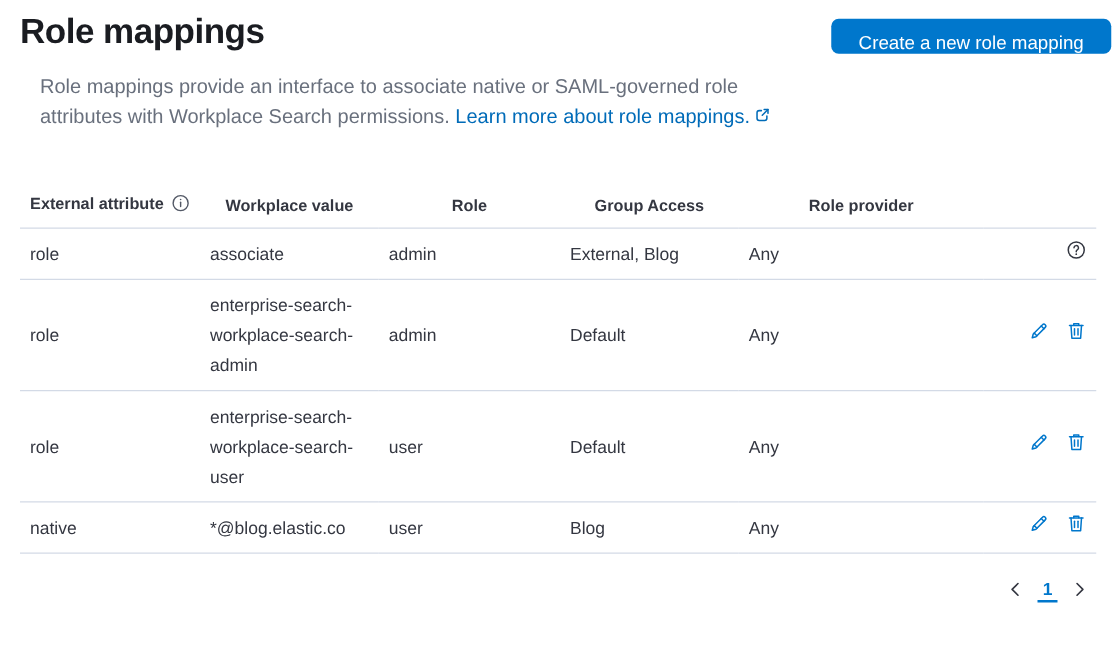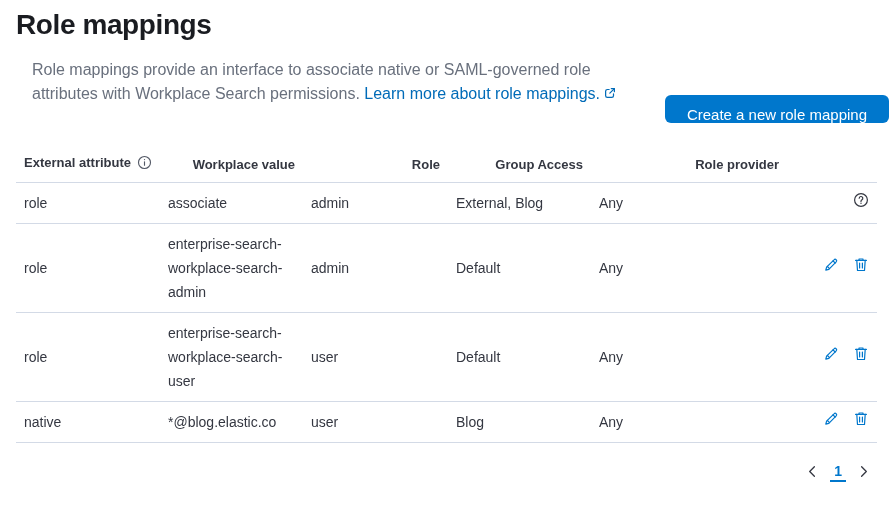--- a/index.html
+++ b/index.html
@@ -5,21 +5,21 @@
   * { box-sizing: border-box; }
   html, body { margin: 0; padding: 0; }
   body {
     width: 893px; height: 526px; overflow: hidden;
     background: #ffffff; color: #343741;
     font-family: "Liberation Sans", "DejaVu Sans", sans-serif;
   }
   .page { width: 893px; height: 526px; position: relative; }
 
   
-  .header { display: flex; justify-content: space-between; align-items: flex-end; padding: 8px 4px 0 16px; }
+  .header { display: flex; justify-content: space-between; align-items: flex-start; padding: 8px 4px 0 16px; }
   .page-title { margin: 0 0 9px 0; font-size: 28px; line-height: 34px; font-weight: 700; color: #1a1c21; letter-spacing: -0.4px; }
   .desc { margin: 16px; max-width: 600px; font-size: 16px; line-height: 24px; color: #69707d; }
   .learn-link { color: #006bb8; text-decoration: none; cursor: pointer; white-space: nowrap; }
   .ext-icon { display: inline-block; vertical-align: -1px; margin-left: 3px; }
 
   .primary-btn {
     flex: none; margin: 7px 0 0 0; height: 28px; padding: 0 22px;
     background: #0077cc; color: #fff; border: none; border-radius: 6px;
     font-family: inherit; font-size: 15px; line-height: 40px; cursor: pointer;
   }
@@ -30,21 +30,21 @@
     width: 100%; height: 40px; border: 1px solid #d3dae6; border-radius: 6px;
     background: #fbfcfd; padding: 0 12px 0 38px; font-family: inherit;
     font-size: 14px; color: #343741; outline: none;
   }
   .search-input::placeholder { color: #69707d; }
   .search-icon { position: absolute; left: 12px; top: 12px; color: #535966; pointer-events: none; }
 
   
   table { width: 861px; margin: 26px 16px 0 16px; border-collapse: collapse; table-layout: fixed; }
   th {
-    text-align: right; font-size: 13px; font-weight: 700; color: #343741;
+    text-align: center; font-size: 13px; font-weight: 700; color: #343741;
     padding: 6px 8px 9px 8px; border-bottom: 1px solid #d3dae6; vertical-align: middle; margin-top: 36px;
   }
   td {
     font-size: 14px; line-height: 24px; color: #343741;
     padding: 8px; border-bottom: 1px solid #d3dae6; vertical-align: middle;
     overflow-wrap: break-word;
   }
   .info-icon { display: inline-block; vertical-align: -3px; margin-left: 6px; color: #535966; cursor: pointer; }
   .col-actions { text-align: right; white-space: nowrap; }
   .icon-btn { display: inline-block; margin-left: 10px; cursor: pointer; background: none; border: none; padding: 0; line-height: 0; }

